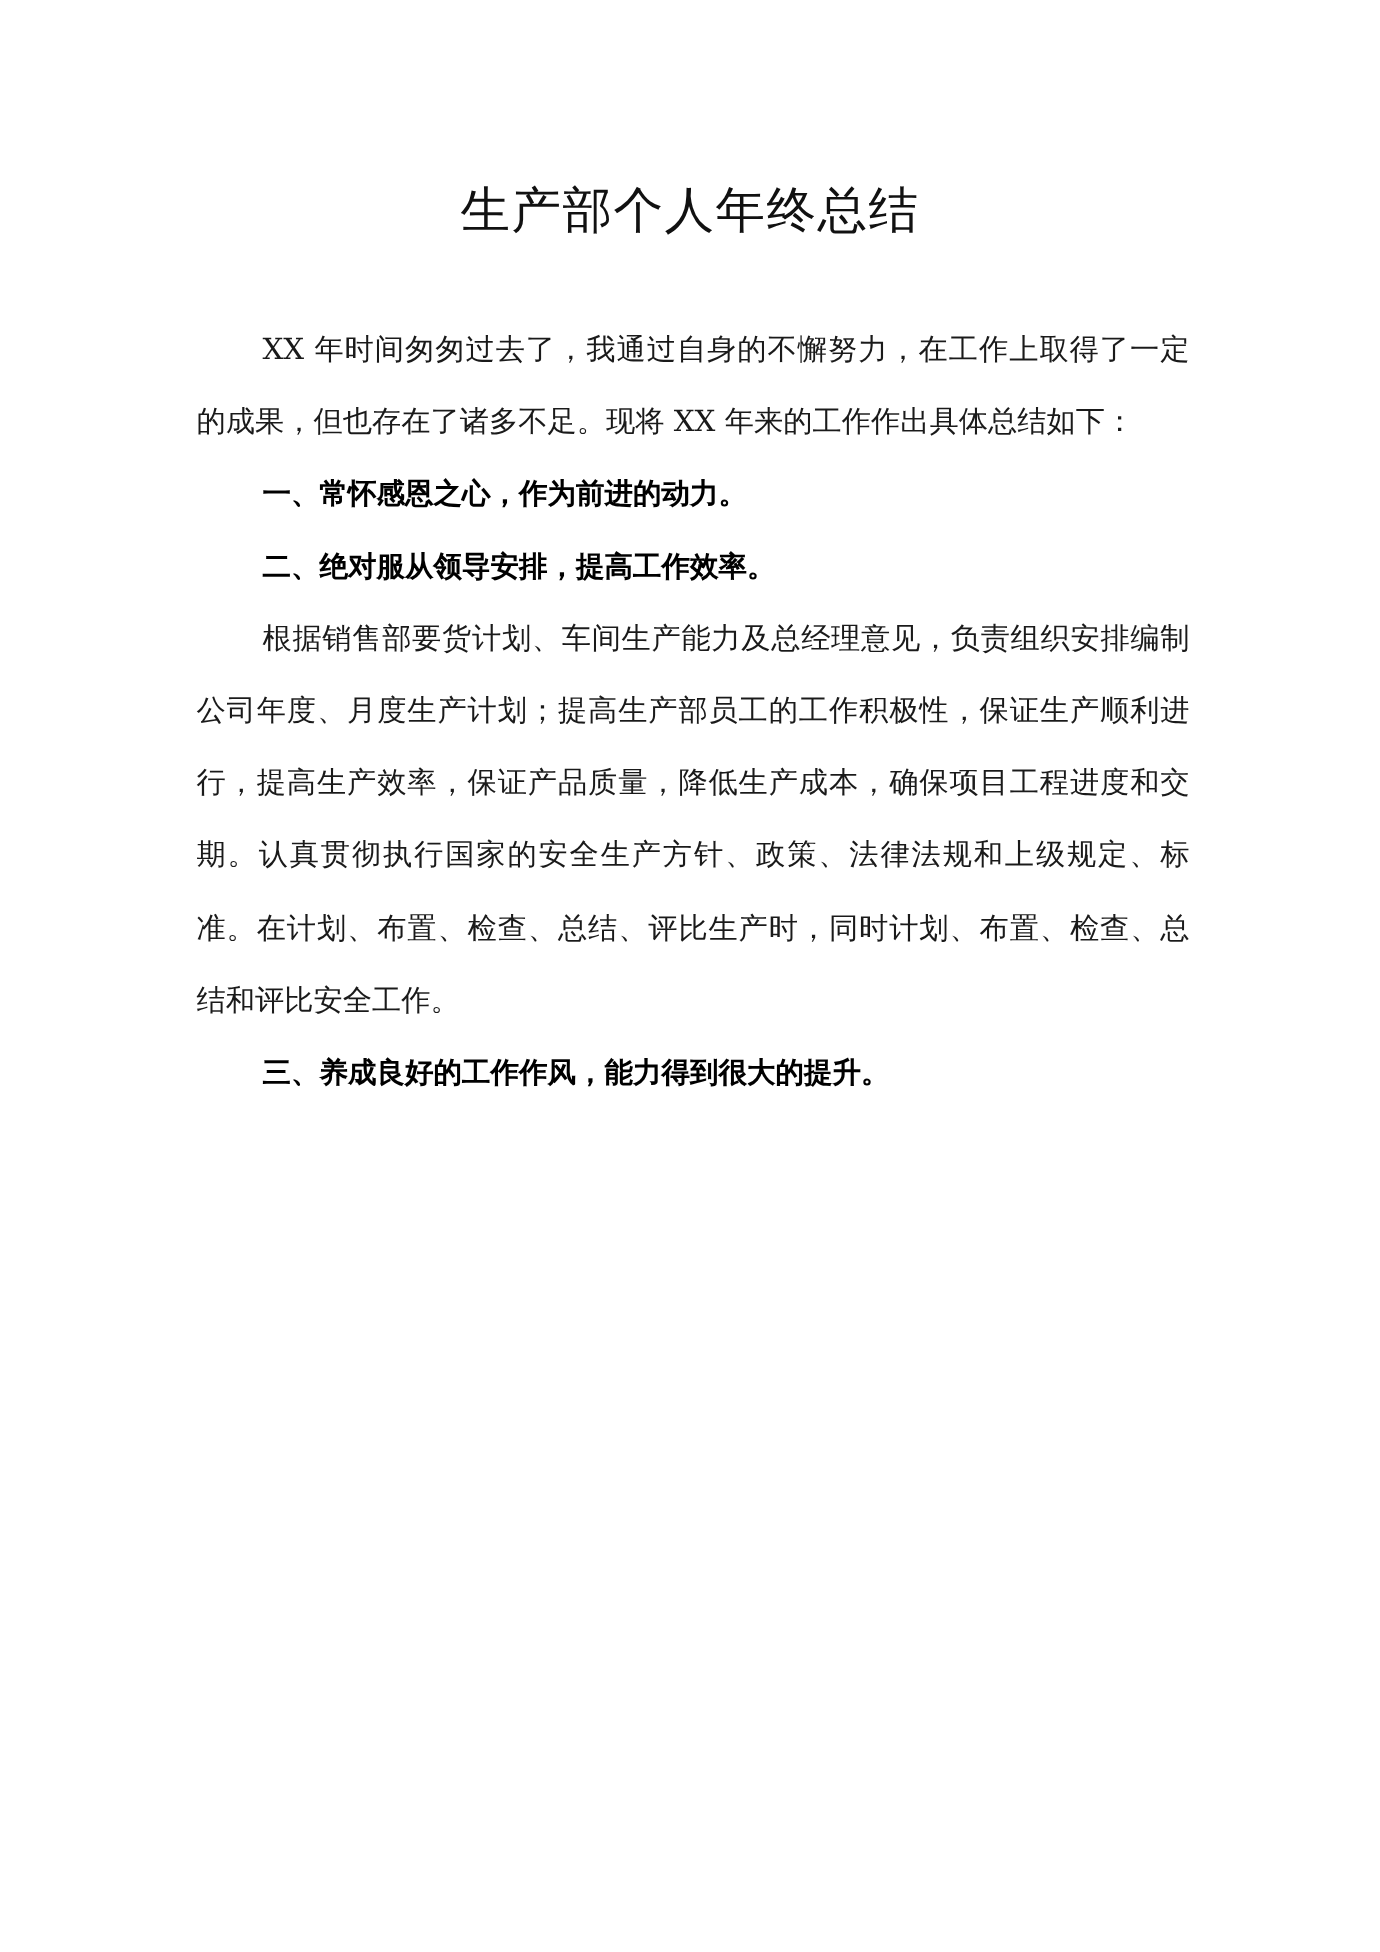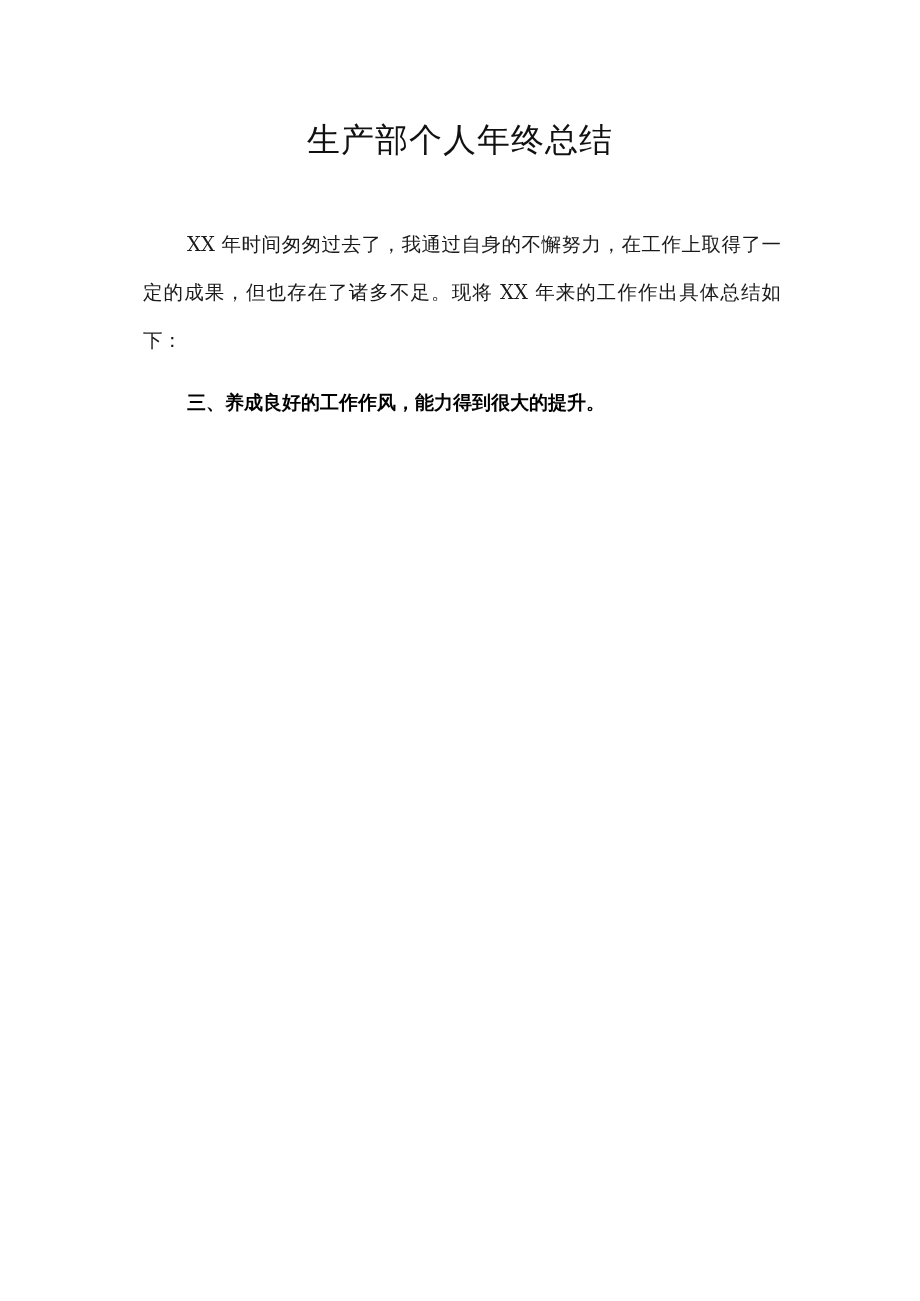--- a/index.html
+++ b/index.html
@@ -42,33 +42,36 @@
       top: 209px;
       width: 662px;
       font-family: "DejaVu Serif", "Liberation Serif", serif;
       font-size: 19.5px;
       line-height: 48.2px;
       color: #1a1a1a;
       text-align: justify;
       text-justify: inter-character;
     }
     .body p {
-      margin: 12px;
+      margin: 0;
       text-indent: 44px;
     }
     .body p.heading {
       font-family: "DejaVu Sans", "Liberation Sans", sans-serif;
       font-weight: bold;
       font-size: 19px;
       color: #000000;
     }
   </style>
 </head>
 <body>
 
 <div class="page">
   <h1 class="doc-title">生产部个人年终总结</h1>
 
   <div class="body">
     <p class="para">XX 年时间匆匆过去了，我通过自身的不懈努力，在工作上取得了一定的成果，但也存在了诸多不足。现将 XX 年来的工作作出具体总结如下：</p>
+    <p class="para heading">一、常怀感恩之心，作为前进的动力。</p>
+    <p class="para heading">二、绝对服从领导安排，提高工作效率。</p>
+    <p class="para">根据销售部要货计划、车间生产能力及总经理意见，负责组织安排编制公司年度、月度生产计划；提高生产部员工的工作积极性，保证生产顺利进行，提高生产效率，保证产品质量，降低生产成本，确保项目工程进度和交期。认真贯彻执行国家的安全生产方针、政策、法律法规和上级规定、标准。在计划、布置、检查、总结、评比生产时，同时计划、布置、检查、总结和评比安全工作。</p>
     <p class="para heading">三、养成良好的工作作风，能力得到很大的提升。</p>
   </div>
 </div>
 
 </body></html>

